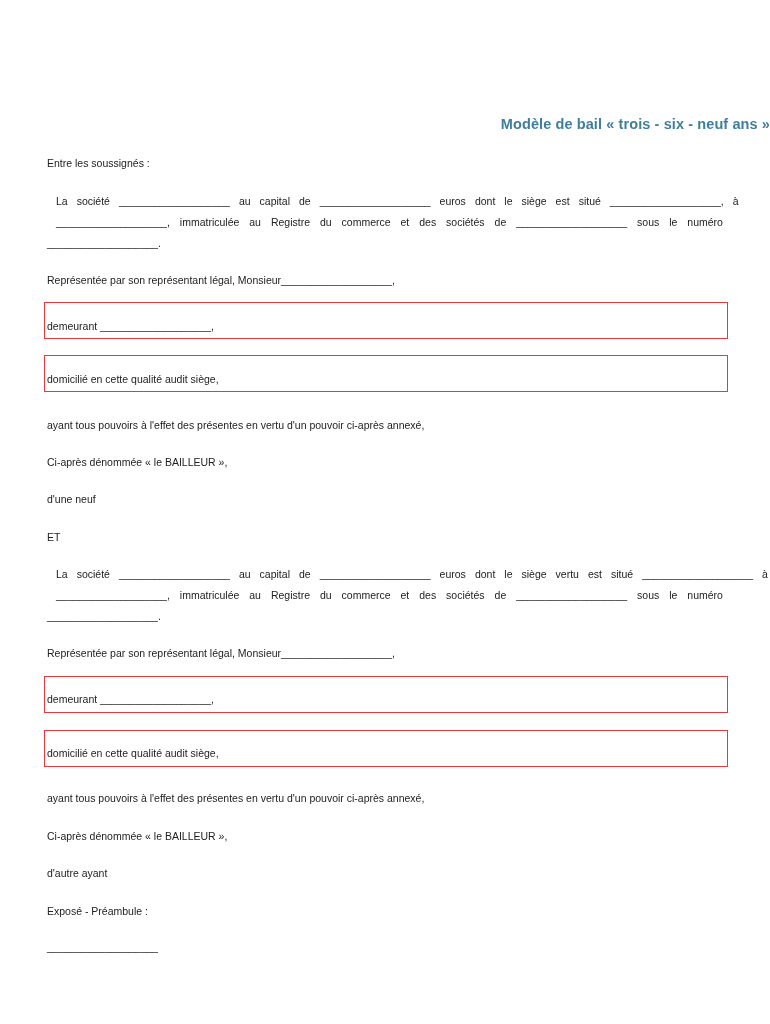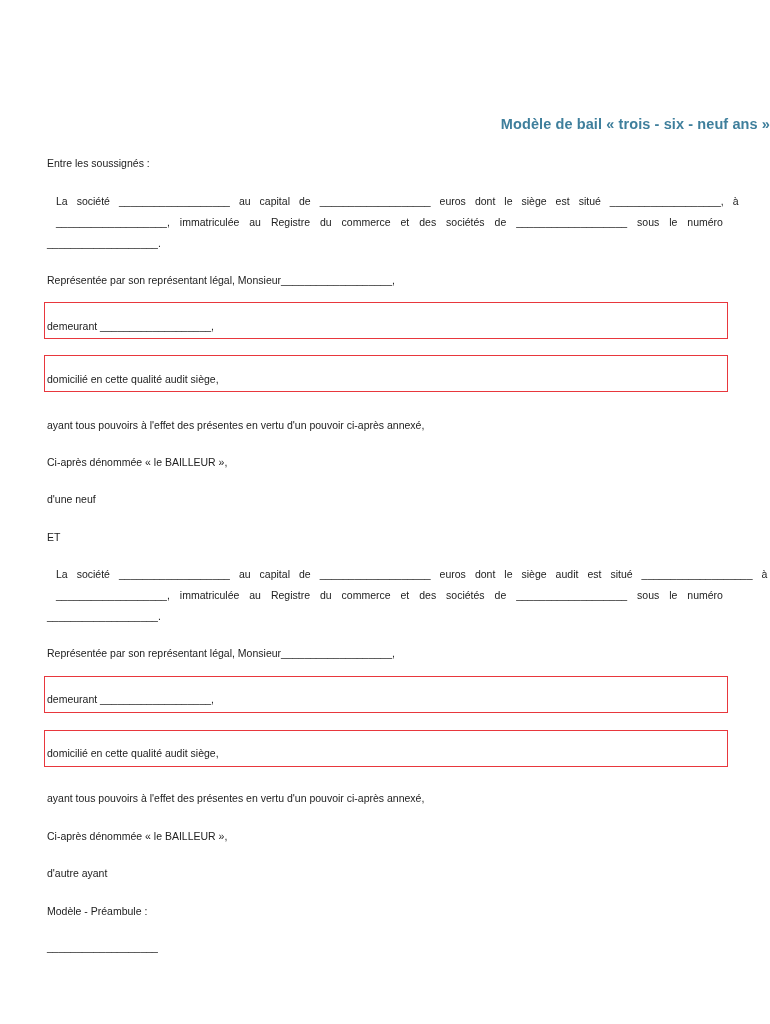--- a/index.html
+++ b/index.html
@@ -37,34 +37,34 @@
   <div class="redbox" style="top:355px; height:37px">
     <div class="txt" style="top:17px">domicilié en cette qualité audit siège,</div>
   </div>
 
   <div class="line" style="top:419px">ayant tous pouvoirs à l'effet des présentes en vertu d'un pouvoir ci-après annexé,</div>
   <div class="line" style="top:456px">Ci-après dénommée « le BAILLEUR »,</div>
   <div class="line" style="top:493px">d'une neuf</div>
 
   <div class="line" style="top:531px">ET</div>
 
-  <div class="just" style="top:568px"><span>La</span><span>société</span><span>___________________</span><span>au</span><span>capital</span><span>de</span><span>___________________</span><span>euros</span><span>dont</span><span>le</span><span>siège</span><span>audit</span><span>est</span><span>situé</span><span>___________________</span><span>à</span></div>
+  <div class="just" style="top:568px"><span>La</span><span>société</span><span>___________________</span><span>au</span><span>capital</span><span>de</span><span>___________________</span><span>euros</span><span>dont</span><span>le</span><span>siège</span><span>vertu</span><span>est</span><span>situé</span><span>___________________</span><span>à</span></div>
   <div class="just" style="top:589px"><span>___________________,</span><span>immatriculée</span><span>au</span><span>Registre</span><span>du</span><span>commerce</span><span>et</span><span>des</span><span>sociétés</span><span>de</span><span>___________________</span><span>sous</span><span>le</span><span>numéro</span></div>
   <div class="line" style="top:610px">___________________.</div>
 
   <div class="line" style="top:647px">Représentée par son représentant légal, Monsieur___________________,</div>
 
   <div class="redbox" style="top:676px; height:37px">
     <div class="txt" style="top:16px">demeurant ___________________,</div>
   </div>
 
   <div class="redbox" style="top:730px; height:37px">
     <div class="txt" style="top:16px">domicilié en cette qualité audit siège,</div>
   </div>
 
   <div class="line" style="top:792px">ayant tous pouvoirs à l'effet des présentes en vertu d'un pouvoir ci-après annexé,</div>
   <div class="line" style="top:830px">Ci-après dénommée « le BAILLEUR »,</div>
   <div class="line" style="top:867px">d'autre ayant</div>
 
-  <div class="line" style="top:905px">Modèle - Préambule :</div>
+  <div class="line" style="top:905px">Exposé - Préambule :</div>
   <div class="line" style="top:941px">___________________</div>
 
 </div>
 
 </body></html>

